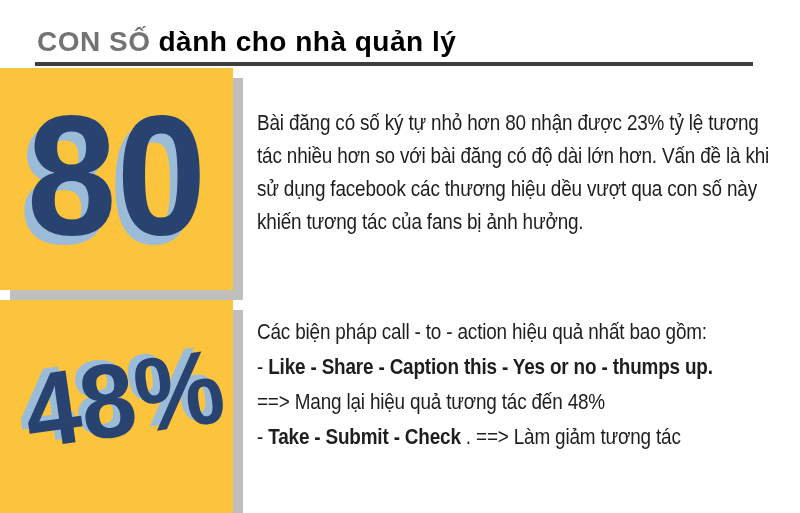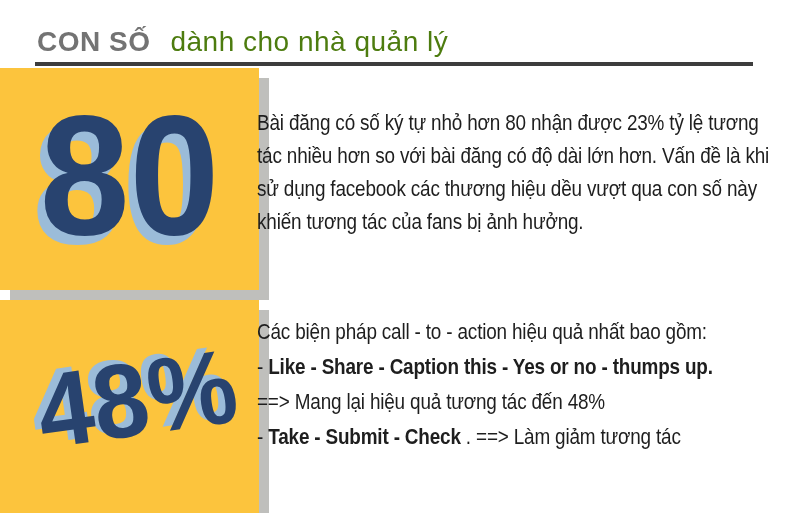--- a/index.html
+++ b/index.html
@@ -9,29 +9,29 @@
     position:relative;
   }
   .page{position:relative;width:800px;height:513px;}
 
   
   .header{position:absolute;left:37px;top:26px;white-space:nowrap;}
   .header .t-bold{
     color:#737373;font-weight:700;font-size:28px;letter-spacing:.5px;
   }
   .header .t-rest{
-    color:#4d7c0f;font-weight:400;font-size:28px;letter-spacing:.5px;margin-left:20px;
+    color:#000000;font-weight:700;font-size:28px;letter-spacing:.5px;margin-left:8px;
   }
   .rule{
     position:absolute;left:35px;top:62px;width:718px;height:4px;background:#3d3d3d;
   }
 
   
   .stat-card{
-    position:absolute;left:0;width:259px;background:#fcc43d;
+    position:absolute;left:0;width:233px;background:#fcc43d;
     box-shadow:10px 10px 0 #bfbfbc;
     display:flex;align-items:center;justify-content:center;
   }
   .card-80{top:68px;height:222px;}
   .card-48{top:300px;height:220px;}
   .stat-number{
     font-weight:700;color:#28436f;line-height:1;white-space:nowrap;
   }
   .num-80{
     font-size:170px;

